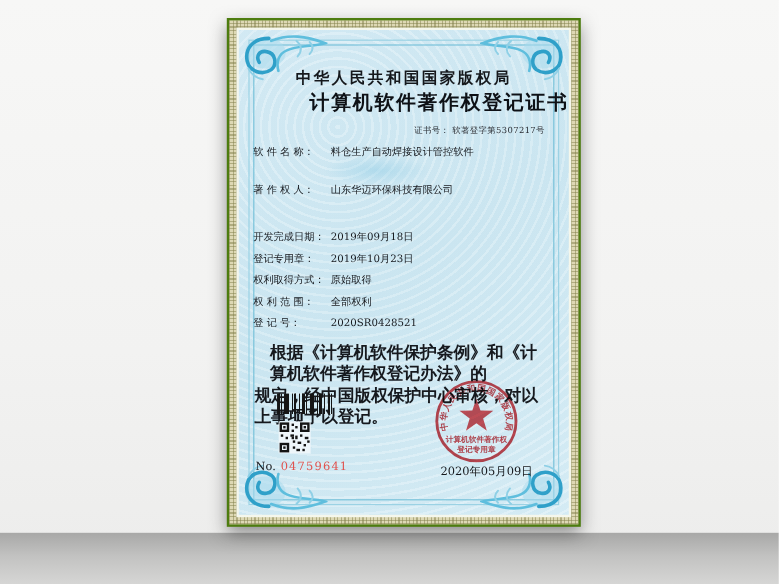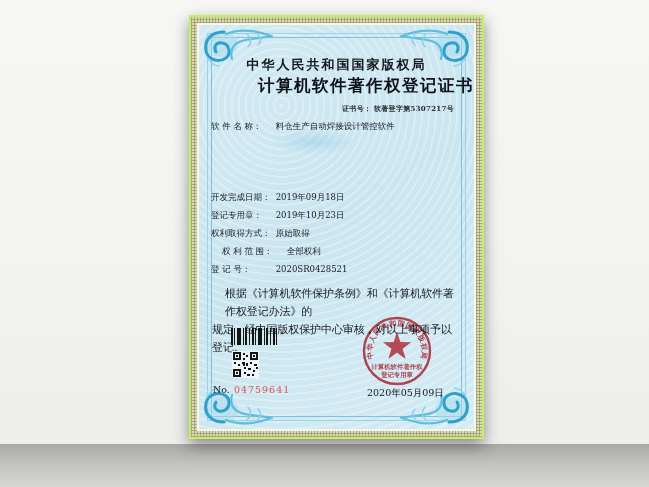--- a/index.html
+++ b/index.html
@@ -7,21 +7,21 @@
     width:649px;height:487px;position:relative;overflow:hidden;
     font-family:"DejaVu Serif","Liberation Serif",serif;
     background:linear-gradient(180deg,#f7f7f6 0%,#f2f2f1 60%,#ececeb 100%);
   }
   .floor{
     position:absolute;left:0;right:0;top:444px;bottom:0;
     background:linear-gradient(180deg,#a8a8a7 0%,#c2c2c1 45%,#d6d6d5 100%);
   }
   .cert{
     position:absolute;left:189px;top:15px;width:295px;height:424px;
-    background:#bef264;padding:0;box-sizing:border-box;
+    background:#4d7c0f;padding:0;box-sizing:border-box;
     box-shadow:0 6px 14px rgba(40,40,40,.5);
   }
   .khaki{
     position:absolute;inset:2px;
     background-color:#ddd8b4;
     background-image:
       repeating-linear-gradient(90deg,rgba(130,128,75,.5) 0 1px,transparent 1px 3px),
       repeating-linear-gradient(0deg,rgba(130,128,75,.5) 0 1px,transparent 1px 3px);
   }
   .whitegap{position:absolute;inset:8px;background:#f5f7ec;}
@@ -38,27 +38,27 @@
   }
   .corner{position:absolute;width:72px;height:42px;}
   .corner.tl{left:2px;top:2px;}
   .corner.tr{right:2px;top:2px;transform:scaleX(-1);}
   .corner.bl{left:2px;bottom:2px;transform:scaleY(-1);}
   .corner.br{right:2px;bottom:2px;transform:scale(-1,-1);}
   .title1{position:absolute;left:0;right:0;top:31px;text-align:center;
     font-size:13px;font-weight:bold;letter-spacing:2px;color:#15181c;}
   .title2{position:absolute;left:0;right:0;top:50px;text-align:right;
     font-size:16.5px;font-weight:bold;letter-spacing:1.5px;color:#0e1116;}
-  .certno{position:absolute;right:20px;top:79px;font-size:7px;color:#2a2d33;letter-spacing:.3px;font-weight:bold;}
+  .certno{position:absolute;right:20px;top:79px;font-size:7px;color:#2a2d33;letter-spacing:.3px;}
   .row{position:absolute;left:12px;right:10px;font-size:8.5px;font-weight:normal;color:#16191e;white-space:nowrap;}
   .row .lbl{display:inline-block;width:62px;}
   .r0{top:96px;} .r0b{top:109px;left:74px;} .r1{top:128px;}
-  .r2{top:167px;} .r3{top:185px;} .r4{top:203px;} .r5{top:221px;margin-left:11px;} .r6{top:239px;}
-  .statement{position:absolute;left:13px;right:15px;top:260px;font-size:11px;
-    font-weight:normal;color:#16191e;line-height:18px;letter-spacing:-.1px;}
+  .r2{top:167px;} .r3{top:185px;} .r4{top:203px;} .r5{top:221px;} .r6{top:239px;}
+  .statement{position:absolute;left:13px;right:15px;top:260px;font-size:14px;
+    font-weight:bold;color:#16191e;line-height:18px;letter-spacing:-.1px;}
   .statement .l1{padding-left:13px;}
   .barcode{position:absolute;left:32px;top:303px;width:46px;height:17px;
     background:
       repeating-linear-gradient(90deg,#151515 0 1px,transparent 1px 3px),
       repeating-linear-gradient(90deg,#151515 0 2px,transparent 2px 7px);}
   .qr{position:absolute;left:33px;top:326px;width:27px;height:27px;}
   .serial{position:absolute;left:14px;top:359px;font-size:9.5px;color:#17191d;}
   .serial .num{color:#e0514d;letter-spacing:1px;margin-left:4px;}
   .issuedate{position:absolute;left:168px;top:362px;font-size:9.5px;font-weight:normal;color:#15171b;}
   .seal{position:absolute;left:162px;top:290px;width:72px;height:72px;opacity:.93;mix-blend-mode:multiply;}
@@ -112,20 +112,24 @@
     <div class="title2">计算机软件著作权登记证书</div>
 
     <div class="certno">
       <span>证书号：</span>
       <span>软著登字第5307217号</span>
     </div>
 
     <div class="row r0">
       <span class="lbl">软 件 名 称：</span>
       <span class="val">料仓生产自动焊接设计管控软件</span>
+    </div>
+    <div class="row r1">
+      <span class="lbl">著 作 权 人：</span>
+      <span class="val">山东华迈环保科技有限公司</span>
     </div>
     <div class="row r2">
       <span class="lbl">开发完成日期：</span>
       <span class="val">2019年09月18日</span>
     </div>
     <div class="row r3">
       <span class="lbl">登记专用章：</span>
       <span class="val">2019年10月23日</span>
     </div>
     <div class="row r4">

